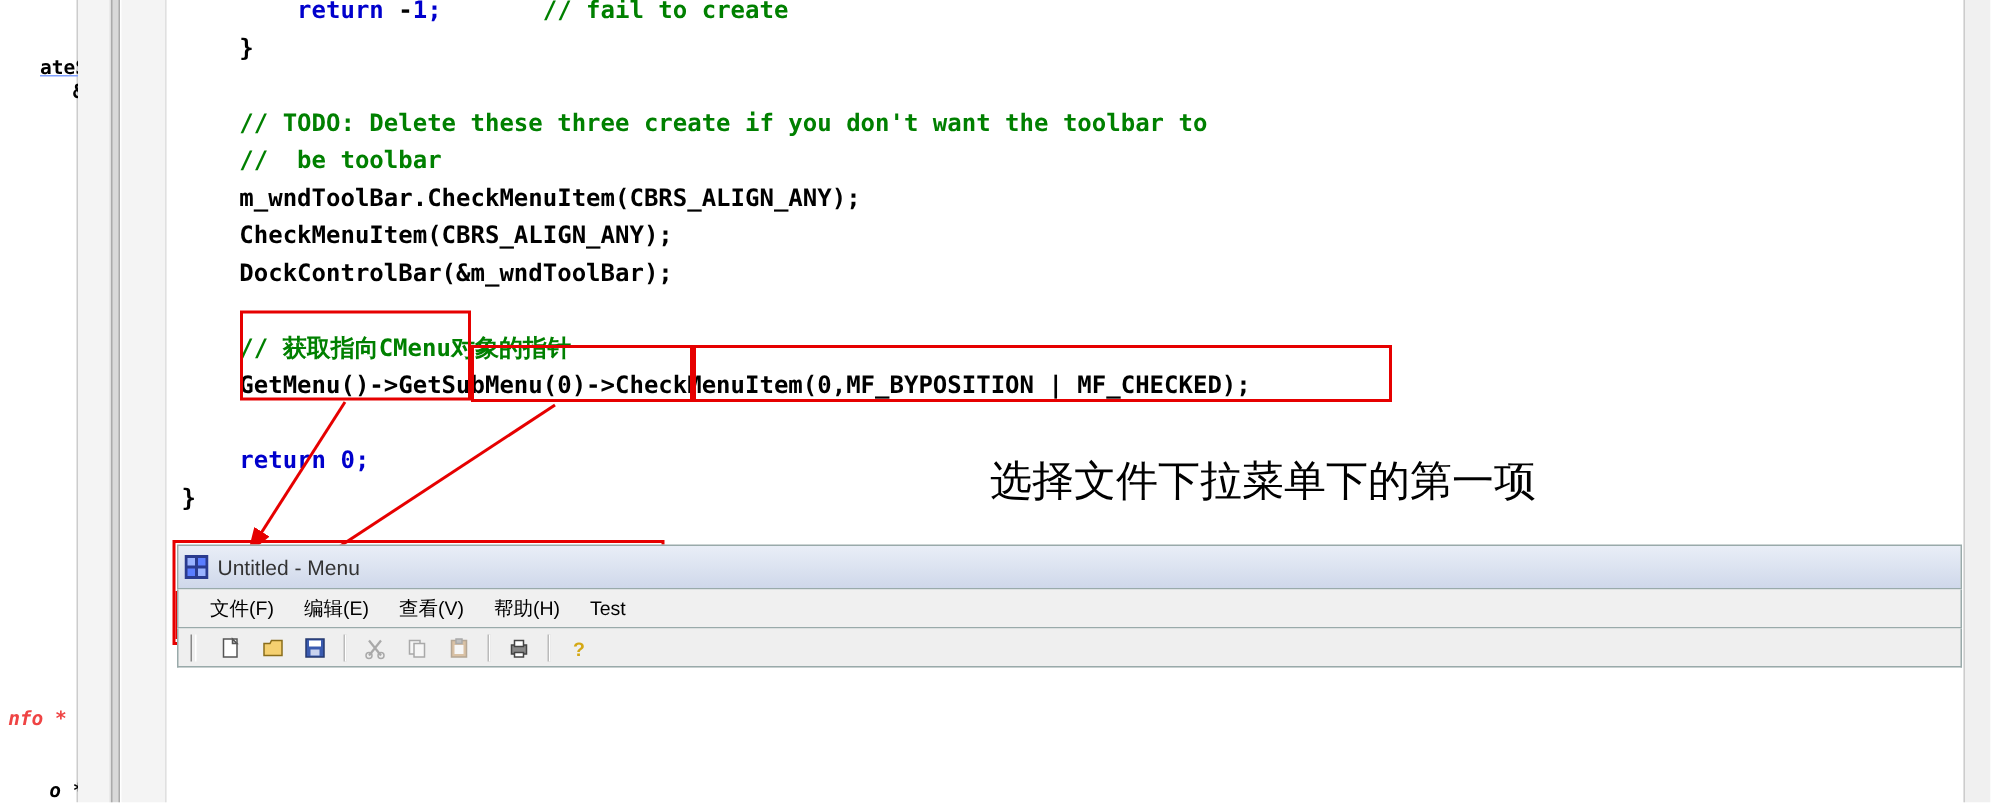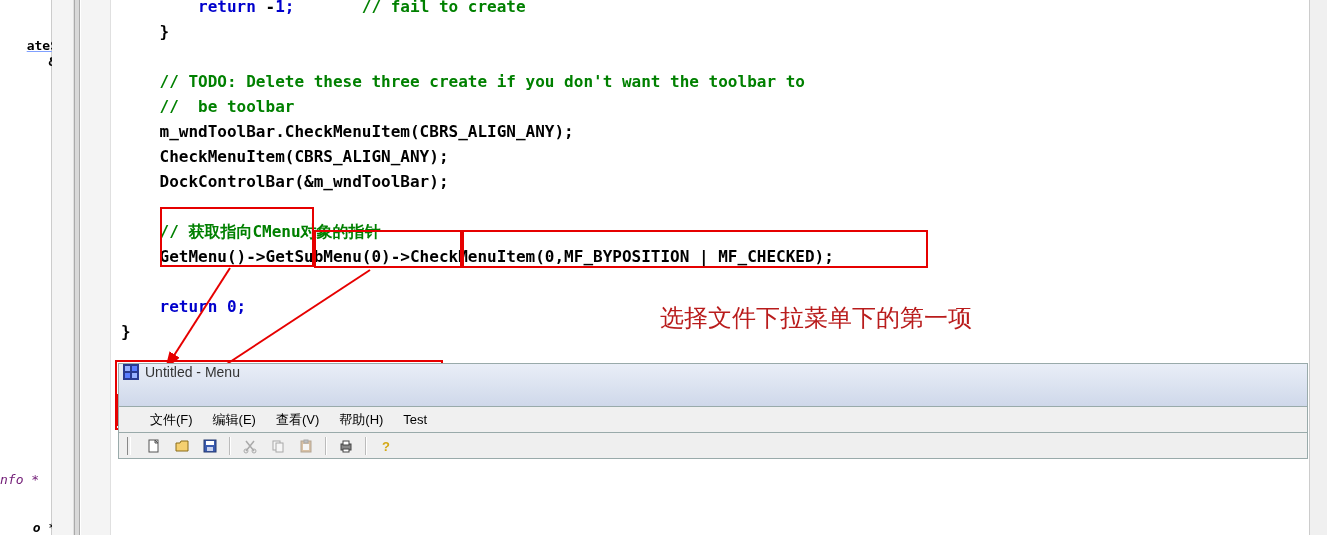--- a/index.html
+++ b/index.html
@@ -20,21 +20,21 @@
     border-right: 1px solid #ccc;
   }
   .left-inner {
     position: absolute;
     left: 0; top: 0; width: 50px;
     font-family: Consolas, monospace;
     font-size: 13px;
   }
   .lbl1 { position: absolute; top: 38px; left: 0; width: 58px; text-align:right; color:#000; font-weight:bold; text-decoration: underline; text-decoration-color:#80a0ff; }
   .lbl2 { position: absolute; top: 54px; left: 14px; width: 58px; text-align:right; color:#000; font-weight:bold; }
-  .lbl3 { position: absolute; top: 472px; left: 0; width: 50px; text-align:left; color:#701a75; font-weight:normal; font-style:italic; }
+  .lbl3 { position: absolute; top: 472px; left: 0; width: 50px; text-align:center; color:#ef4444; font-weight:bold; font-style:italic; }
   .lbl4 { position: absolute; top: 520px; left: 0; width: 72px; text-align:right; color:#000; font-weight:bold; font-style:italic; }
   .gutter {
     position: absolute;
     left: 52px; top: 0;
     width: 22px; height: 535px;
     background: #f4f4f4;
     border-right: 1px solid #e0e0e0;
   }
   .divider {
     position: absolute;
@@ -67,65 +67,65 @@
     line-height: 25px;
     white-space: pre;
     color: #000;
   }
   .kw { color: #0000cc; }
   .cm { color: #008000; }
   .annotation {
     position: absolute;
     font-family: "Microsoft YaHei","SimSun",Arial,sans-serif;
     font-weight: normal;
-    font-size: 24px;
-    color: #b91c1c;
+    font-size: 28px;
+    color: #000000;
     left: 660px; top: 302px;
   }
   .redbox { position:absolute; border:2px solid #e60000; pointer-events:none; }
   .b1 { left:160px; top:207px; width:154px; height:60px; }
   .b2 { left:314px; top:230px; width:148px; height:38px; }
   .b3 { left:462px; top:230px; width:466px; height:38px; }
   .b4 { left:115px; top:360px; width:328px; height:70px; }
   .b5 { left:117px; top:394px; width:79px; height:32px; } 
   svg.arrows { position:absolute; left:0; top:0; pointer-events:none; }
 
   .app-window {
     position: absolute;
     left: 118px; top: 363px;
     width: 1190px;
     background:#fff;
   }
   .titlebar {
-    height: 44px;
+    height: 30px;
     background: linear-gradient(to bottom,#e9eef7 0%, #cfd8ea 100%);
     border:1px solid #9aa;
     display:flex;
-    align-items:flex-start;
+    align-items:center;
     padding-left:4px;
     gap:6px;
   }
   .app-icon {
     width:16px; height:16px;
     display:inline-block;
   }
   .app-title {
     font-size: 14px;
     color:#333;
     font-family: "Microsoft YaHei", Arial, sans-serif;
     font-weight: normal;
   }
   .menubar {
     height:26px;
     background:#f0f0f0;
     border:1px solid #9aa;
     border-top:none;
     display:flex;
     align-items:center;
-    padding-left:21px;
+    padding-left:11px;
     gap:0;
   }
   .menuitem {
     font-size:13px;
     color:#000;
     padding:3px 10px;
     font-family:"Microsoft YaHei", Arial, sans-serif;
     cursor:default;
   }
   .toolbar {

